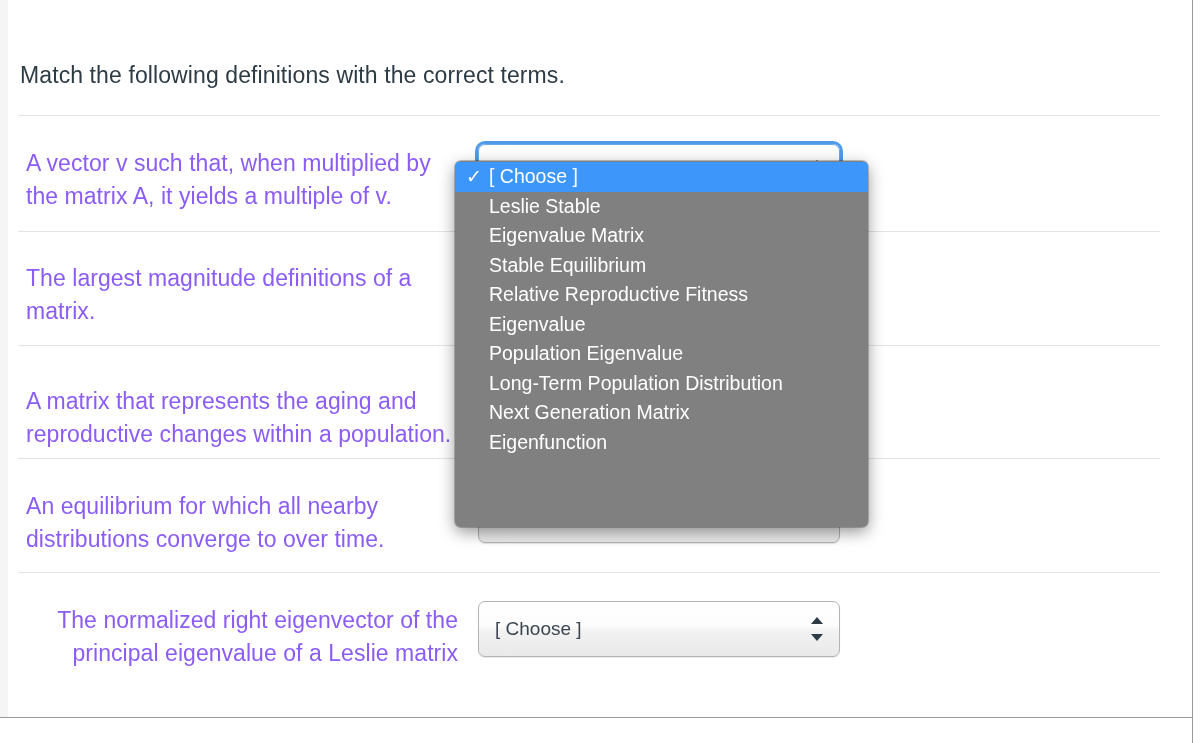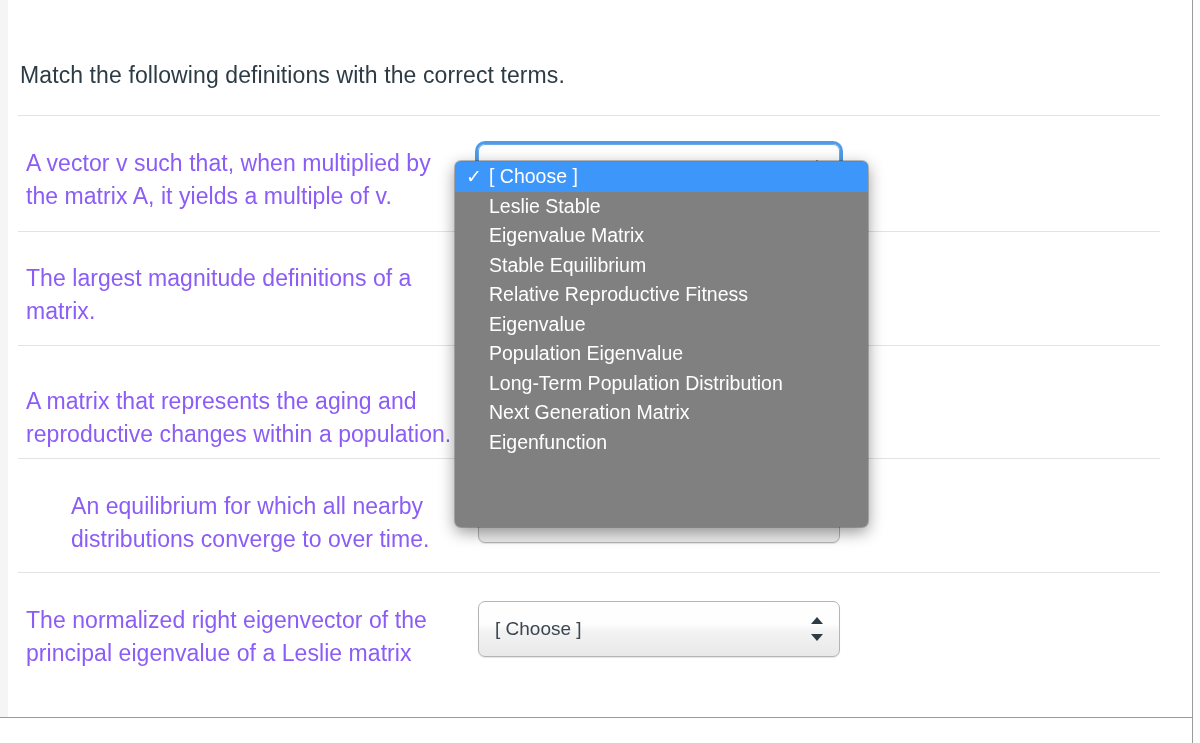--- a/index.html
+++ b/index.html
@@ -235,32 +235,32 @@
       <div class="select-box" style="left:470px; top:4px;">
         <span class="sel-label">[ Choose ]</span>
         <span class="stepper">
           <span class="tri up"></span>
           <span class="tri down"></span>
         </span>
       </div>
     </div>
 
     <div class="match-row" style="top:483px;">
-      <div class="prompt" style="top:7px;margin-left:45px;">An equilibrium for which all nearby distributions converge to over time.</div>
+      <div class="prompt" style="top:7px;">An equilibrium for which all nearby distributions converge to over time.</div>
       <div class="select-box" style="left:470px; top:4px;">
         <span class="sel-label">[ Choose ]</span>
         <span class="stepper">
           <span class="tri up"></span>
           <span class="tri down"></span>
         </span>
       </div>
     </div>
 
     <div class="match-row" style="top:597px;">
-      <div class="prompt" style="top:7px;">The normalized right eigenvector of the principal eigenvalue of a Leslie matrix</div>
+      <div class="prompt" style="top:7px;text-align:right;">The normalized right eigenvector of the principal eigenvalue of a Leslie matrix</div>
       <div class="select-box" style="left:470px; top:4px;">
         <span class="sel-label">[ Choose ]</span>
         <span class="stepper">
           <span class="tri up"></span>
           <span class="tri down"></span>
         </span>
       </div>
     </div>
 
   </div>

